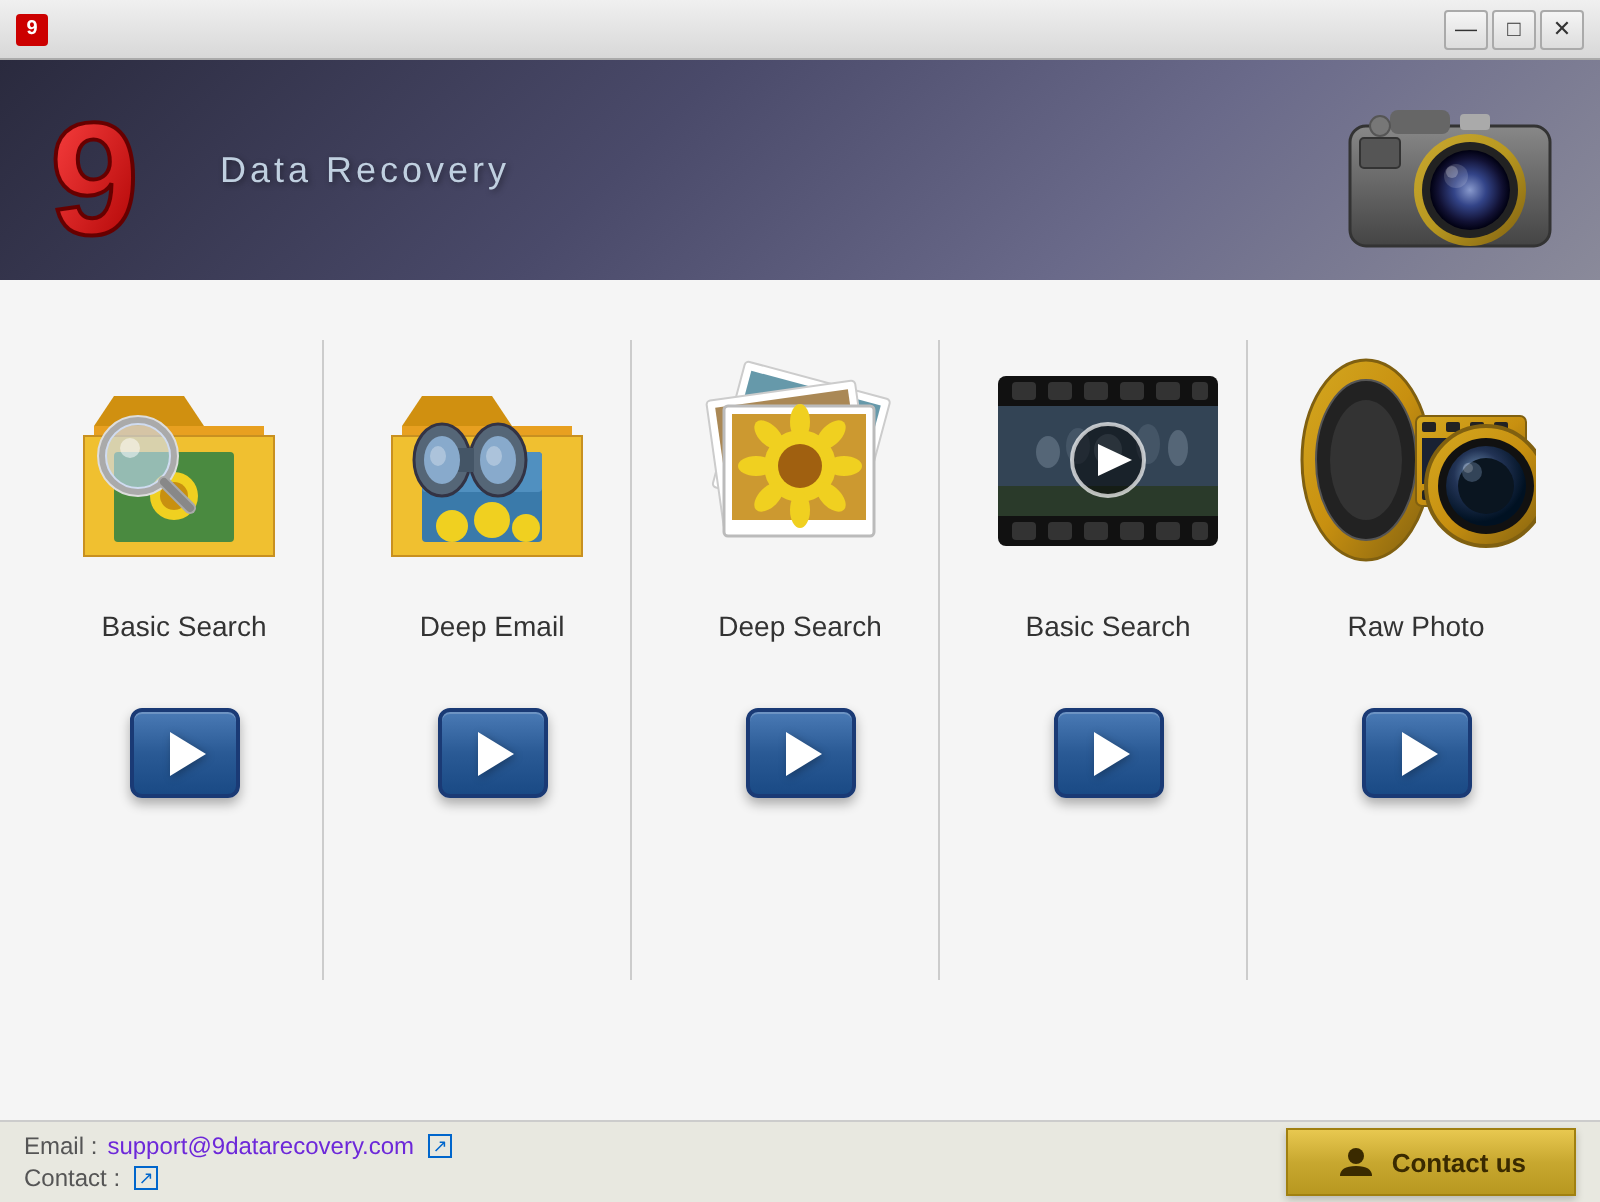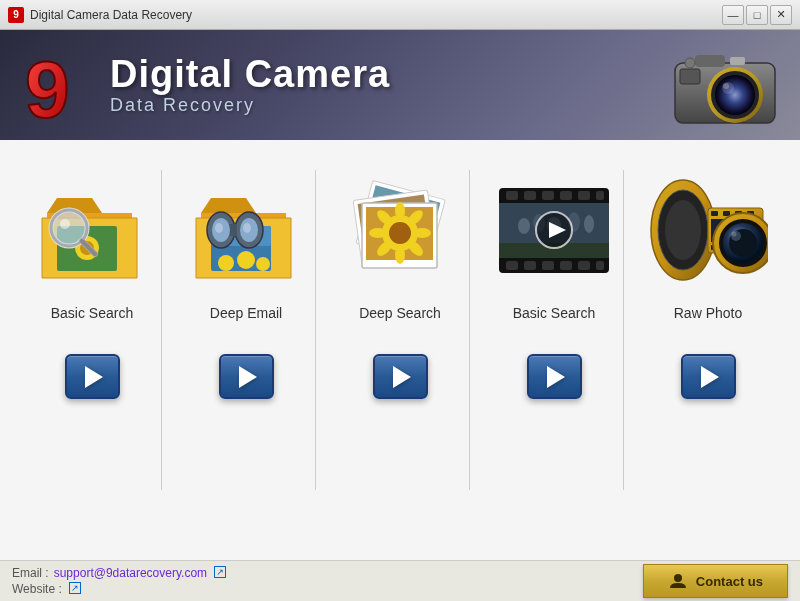--- a/index.html
+++ b/index.html
@@ -189,20 +189,21 @@
       justify-content: space-between;
       padding: 0 12px;
     }
     .footer-left {
       display: flex;
       flex-direction: column;
       gap: 2px;
     }
     .footer-row {
       display: flex;
+      align-items: center;
       gap: 5px;
       font-size: 12px;
     }
     .footer-label {
       color: #555;
     }
     .footer-link {
       color: #6d28d9;
       cursor: pointer;
       text-decoration: none;
@@ -233,21 +234,20 @@
       font-weight: bold;
       color: #3a2a00;
     }
   </style>
 </head>
 <body>
 
 <div class="title-bar">
   <div class="title-bar-left">
     <div class="title-icon">9</div>
-    <span>Digital Camera Data Recovery</span>
   </div>
   <div class="title-bar-controls">
     <div class="title-btn">—</div>
     <div class="title-btn">□</div>
     <div class="title-btn close">✕</div>
   </div>
 </div>
 
 <div class="app-header">
 
@@ -257,21 +257,20 @@
         <linearGradient id="nineGrad" x1="0%" y1="0%" x2="100%" y2="100%">
           <stop offset="0%" style="stop-color:#ff4444;stop-opacity:1"></stop>
           <stop offset="100%" style="stop-color:#aa0000;stop-opacity:1"></stop>
         </linearGradient>
       </defs>
       <text x="5" y="72" font-size="80" font-weight="900" fill="url(#nineGrad)" font-family="Arial Black, sans-serif" stroke="#660000" stroke-width="2">9</text>
     </svg>
   </div>
 
   <div class="header-title">
-    <div class="main-title">Digital Camera</div>
     <div class="sub-title">Data Recovery</div>
   </div>
 
   <div class="camera-icon">
     <svg viewBox="0 0 110 85" xmlns="http://www.w3.org/2000/svg" width="110" height="85">
       <defs>
         <linearGradient id="camBody" x1="0%" y1="0%" x2="0%" y2="100%">
           <stop offset="0%" style="stop-color:#888;stop-opacity:1"></stop>
           <stop offset="100%" style="stop-color:#444;stop-opacity:1"></stop>
         </linearGradient>
@@ -495,21 +494,21 @@
 </div>
 
 <div class="footer">
   <div class="footer-left">
     <div class="footer-row">
       <span class="footer-label">Email :</span>
       <a class="footer-link">support@9datarecovery.com</a>
       <span class="ext-icon">↗</span>
     </div>
     <div class="footer-row">
-      <span class="footer-label">Website :</span>
+      <span class="footer-label">Contact :</span>
       <span class="ext-icon">↗</span>
     </div>
   </div>
 
   <button class="contact-btn">
     <svg width="20" height="20" viewBox="0 0 20 20">
       <circle cx="10" cy="7" r="4" fill="#3a2a00"></circle>
       <path d="M2,17 Q2,12 10,12 Q18,12 18,17" fill="#3a2a00"></path>
     </svg>
     <span>Contact us</span>

